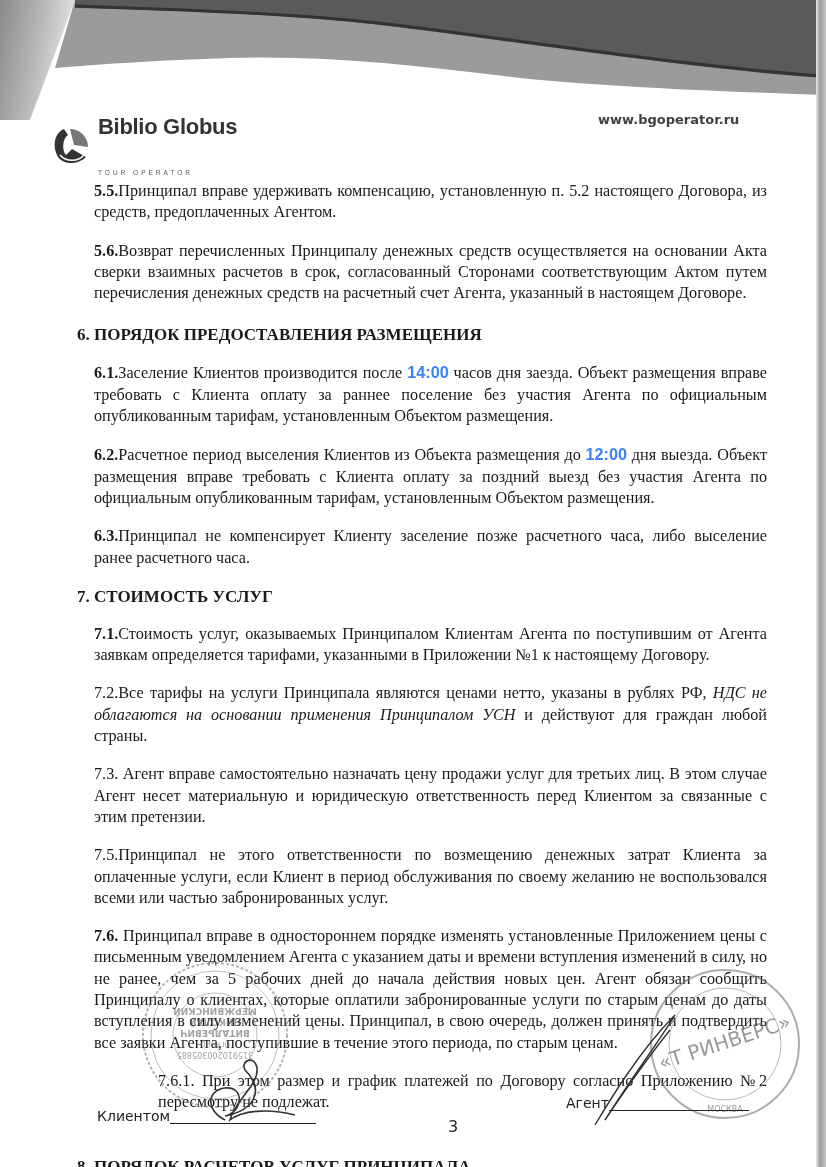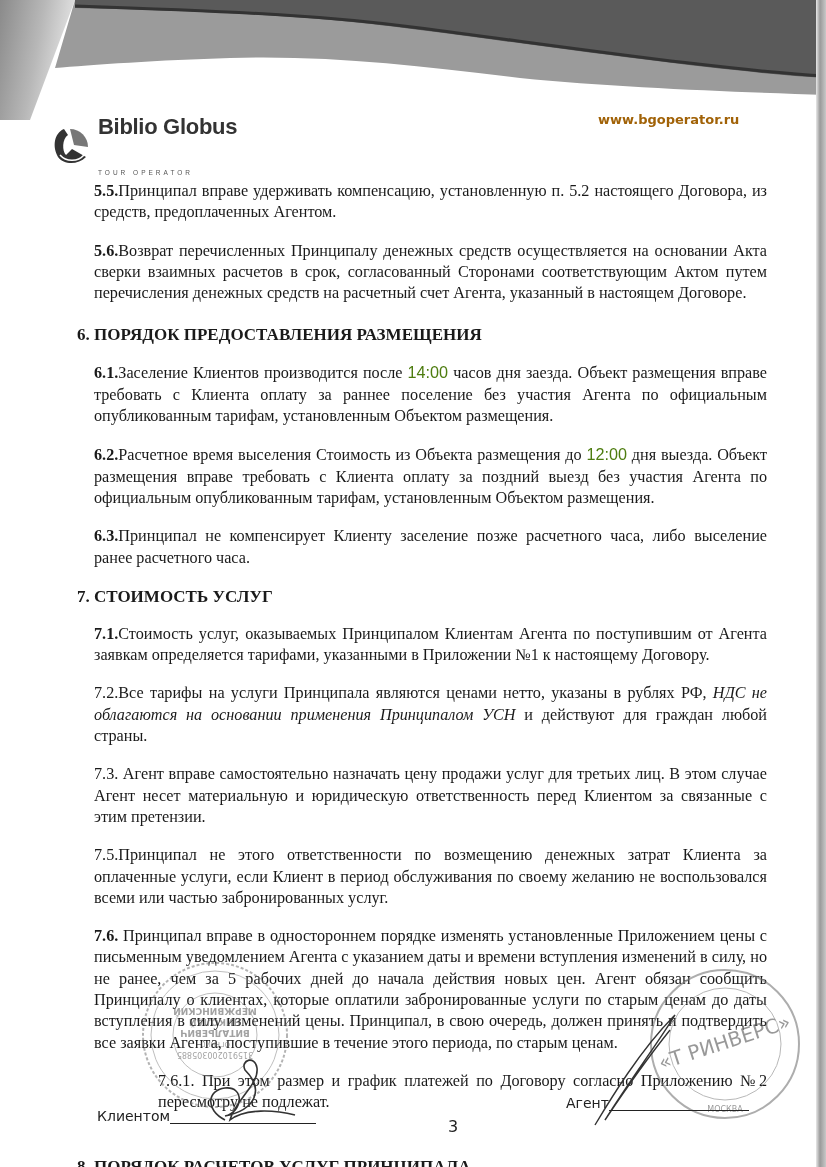--- a/index.html
+++ b/index.html
@@ -29,31 +29,31 @@
   .brand {
     font-family: "Liberation Sans", sans-serif; font-weight: bold; font-size: 22px;
     color: #333; letter-spacing: -0.3px; line-height: 24px;
   }
   .tagline {
     font-family: "Liberation Sans", sans-serif; font-size: 6.5px; letter-spacing: 3px;
     color: #555; margin-top: 2px;
   }
   .site {
     position: absolute; left: 598px; top: 112px;
-    font-family: "DejaVu Sans", sans-serif; font-weight: bold; font-size: 13px; color: #a16207;
+    font-family: "DejaVu Sans", sans-serif; font-weight: bold; font-size: 13px; color: #404040;
   }
   
   .content {
     position: absolute; left: 77px; top: 164px; width: 707px;
     font-size: 16.2px; line-height: 21.3px; text-align: justify;
   }
   .content p { margin: 17px; }
   .num { font-weight: bold; }
   .num-plain { font-weight: normal; }
-  .light { color: #4d7c0f; font-family: "Liberation Sans", sans-serif; font-weight: 400; }
+  .light { color: #3b82f6; font-family: "Liberation Sans", sans-serif; font-weight: 700; }
   .italic { font-style: italic; }
   h2 {
     margin: 0; text-align: left; font-size: 17px; font-weight: bold;
     line-height: 21px;
   }
   .h6 { margin-top: 20px; }
   .h7 { margin-top: 10px; }
   .h8 { margin-top: 42px; }
   .sub { padding-left: 64px; }
   
@@ -95,21 +95,21 @@
   </div>
 </div>
 <div class="site">www.bgoperator.ru</div>
 
 <div class="content">
   <p><span class="num">5.5.</span><span>Принципал вправе удерживать компенсацию, установленную п. 5.2 настоящего Договора, из средств, предоплаченных Агентом.</span></p>
   <p><span class="num">5.6.</span><span>Возврат перечисленных Принципалу денежных средств осуществляется на основании Акта сверки взаимных расчетов в срок, согласованный Сторонами соответствующим Актом путем перечисления денежных средств на расчетный счет Агента, указанный в настоящем Договоре.</span></p>
 
   <h2 class="h6">6. ПОРЯДОК ПРЕДОСТАВЛЕНИЯ РАЗМЕЩЕНИЯ</h2>
   <p><span class="num">6.1.</span><span>Заселение Клиентов производится после </span><span class="light">14:00</span><span> часов дня заезда. Объект размещения вправе требовать с Клиента оплату за раннее поселение без участия Агента по официальным опубликованным тарифам, установленным Объектом размещения.</span></p>
-  <p><span class="num">6.2.</span><span>Расчетное время выселения Стоимость из Объекта размещения до </span><span class="light">12:00</span><span> дня выезда. Объект размещения вправе требовать с Клиента оплату за поздний выезд без участия Агента по официальным опубликованным тарифам, установленным Объектом размещения.</span></p>
+  <p><span class="num">6.2.</span><span>Расчетное период выселения Клиентов из Объекта размещения до </span><span class="light">12:00</span><span> дня выезда. Объект размещения вправе требовать с Клиента оплату за поздний выезд без участия Агента по официальным опубликованным тарифам, установленным Объектом размещения.</span></p>
   <p><span class="num">6.3.</span><span>Принципал не компенсирует Клиенту заселение позже расчетного часа, либо выселение ранее расчетного часа.</span></p>
 
   <h2 class="h7">7. СТОИМОСТЬ УСЛУГ</h2>
   <p><span class="num">7.1.</span><span>Стоимость услуг, оказываемых Принципалом Клиентам Агента по поступившим от Агента заявкам определяется тарифами, указанными в Приложении №1 к настоящему Договору.</span></p>
   <p><span class="num-plain">7.2.</span><span>Все тарифы на услуги Принципала являются ценами нетто, указаны в рублях РФ, </span><span class="italic">НДС не облагаются на основании применения Принципалом УСН</span><span> и действуют для граждан любой страны.</span></p>
   <p><span class="num-plain">7.3.</span><span> Агент вправе самостоятельно назначать цену продажи услуг для третьих лиц. В этом случае Агент несет материальную и юридическую ответственность перед Клиентом за связанные с этим претензии.</span></p>
   <p><span class="num-plain">7.5.</span><span>Принципал не этого ответственности по возмещению денежных затрат Клиента за оплаченные услуги, если Клиент в период обслуживания по своему желанию не воспользовался всеми или частью забронированных услуг.</span></p>
   <p><span class="num">7.6.</span><span> Принципал вправе в одностороннем порядке изменять установленные Приложением цены с письменным уведомлением Агента с указанием даты и времени вступления изменений в силу, но не ранее, чем за 5 рабочих дней до начала действия новых цен. Агент обязан сообщить Принципалу о клиентах, которые оплатили забронированные услуги по старым ценам до даты вступления в силу изменений цены. Принципал, в свою очередь, должен принять и подтвердить все заявки Агента, поступившие в течение этого периода, по старым ценам.</span></p>
   <p class="sub"><span class="num-plain">7.6.1.</span><span> При этом размер и график платежей по Договору согласно Приложению №2 пересмотру не подлежат.</span></p>
 

